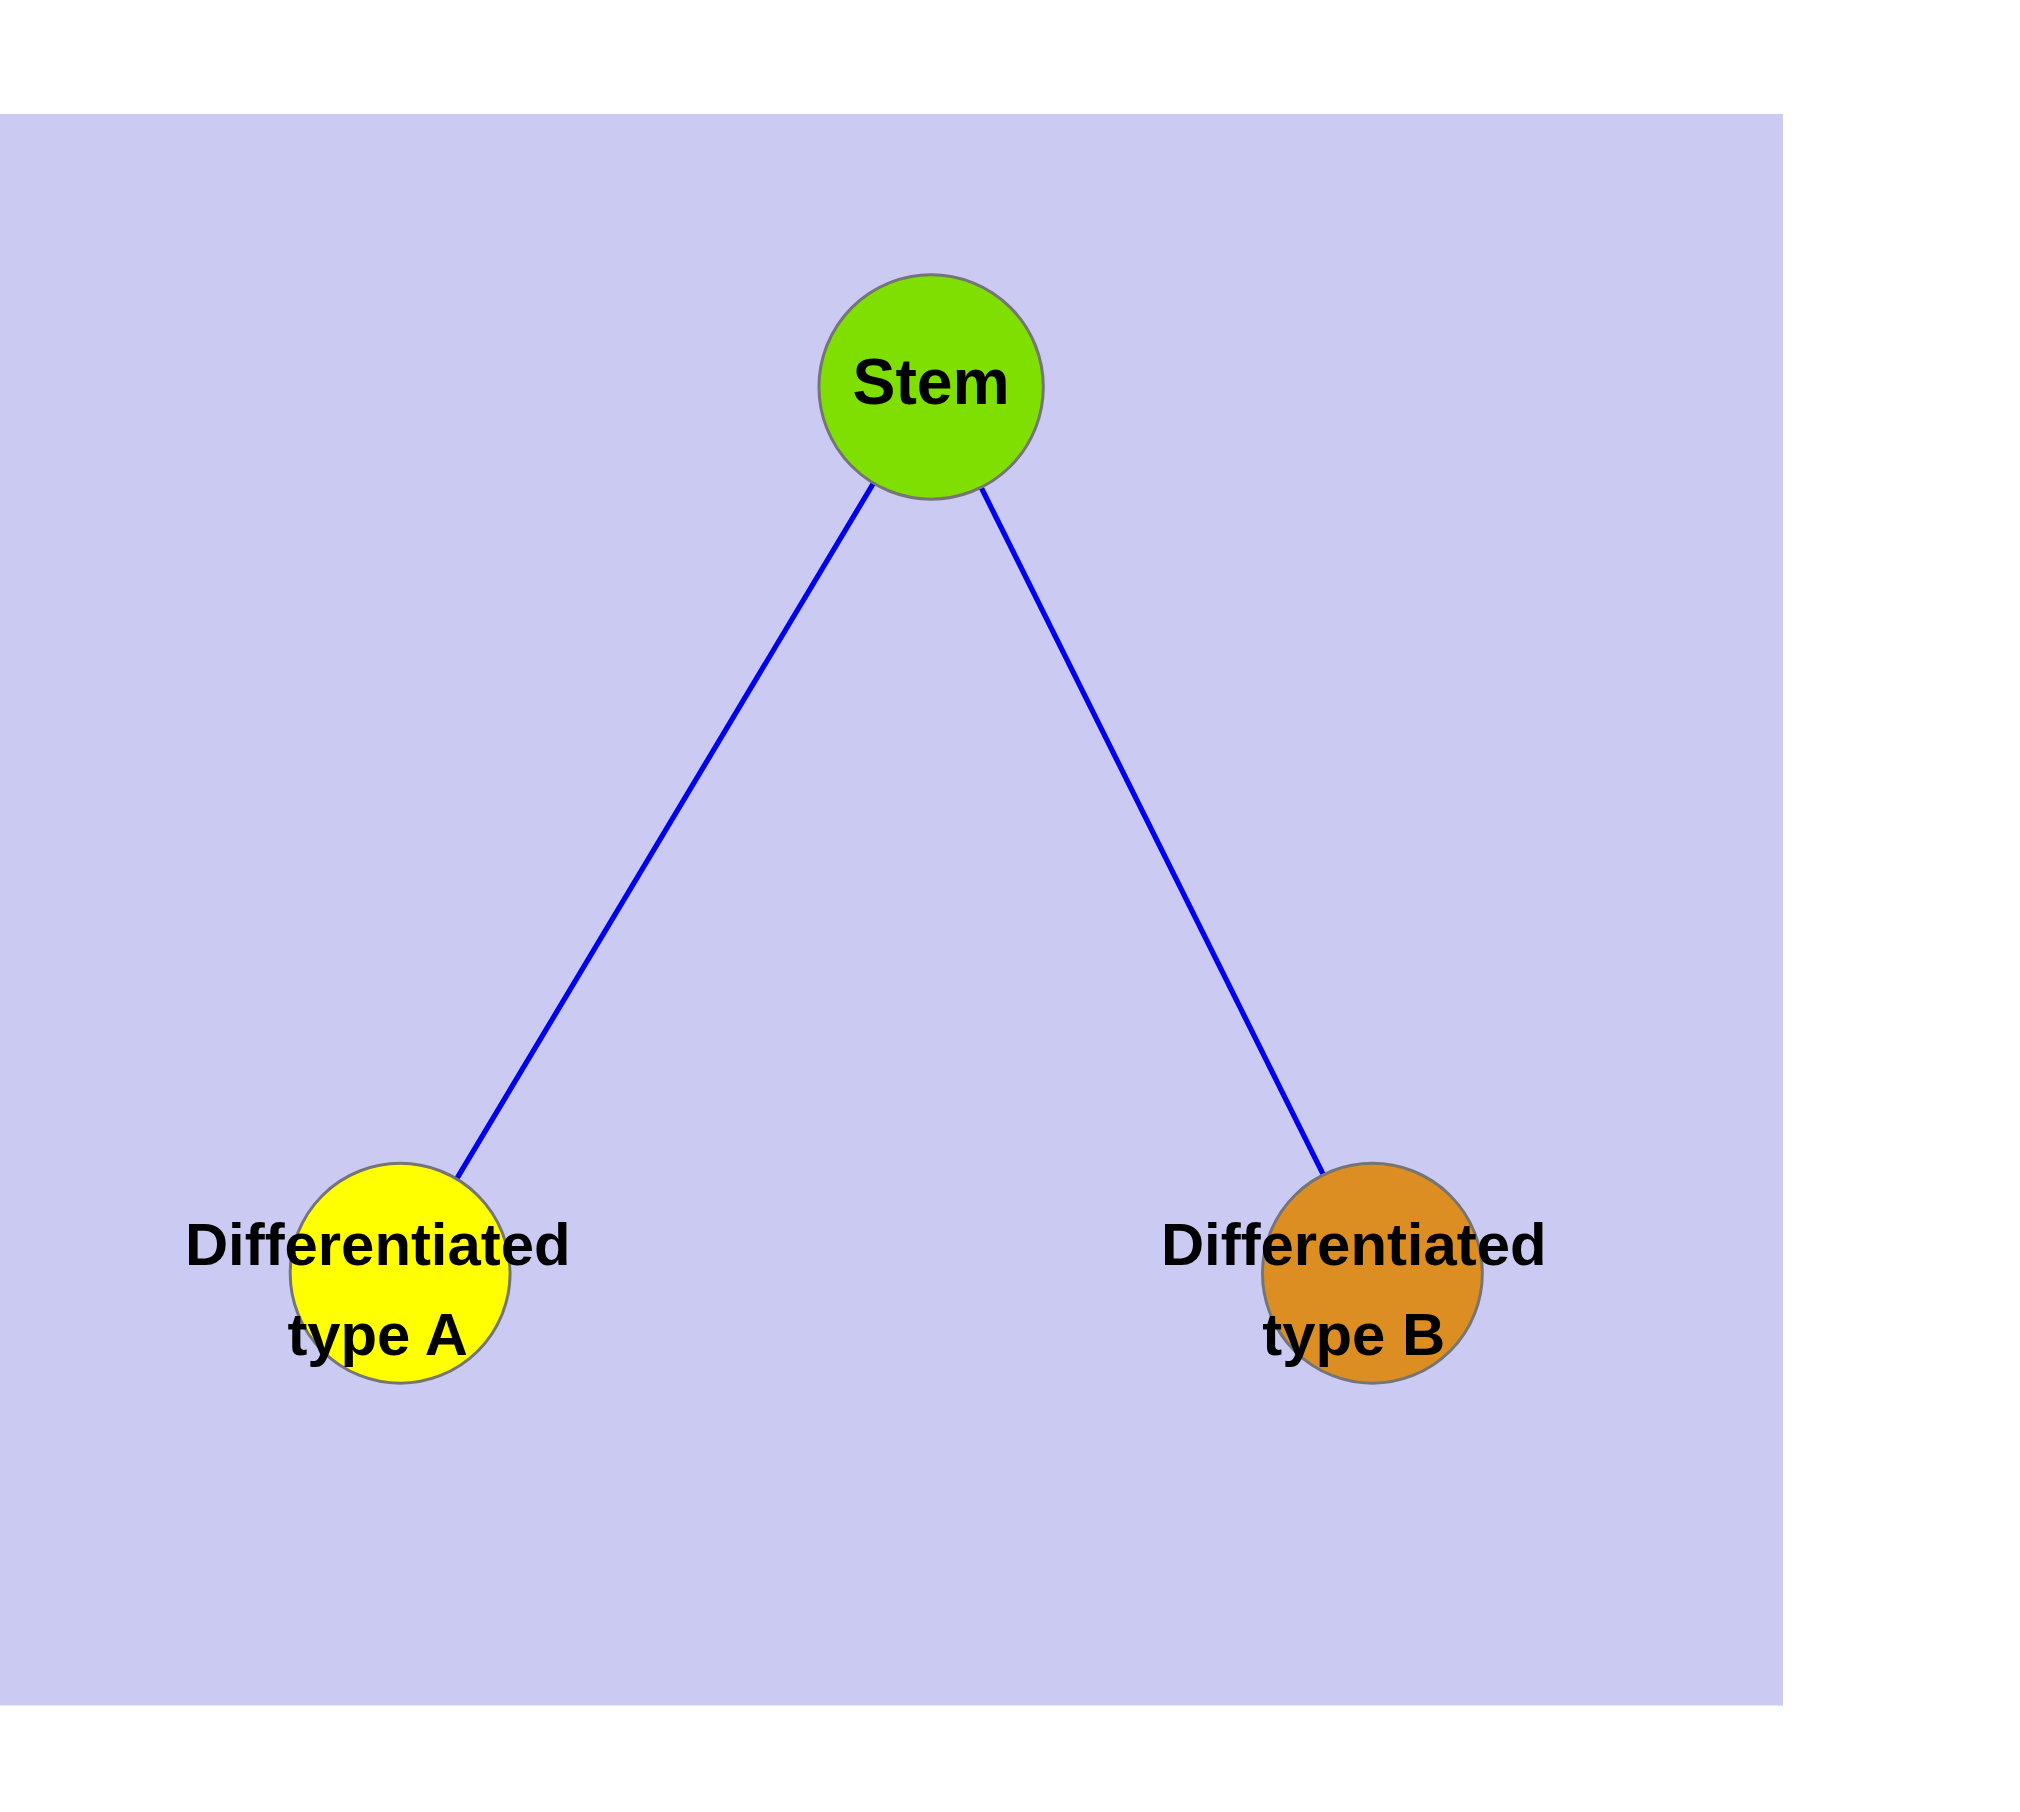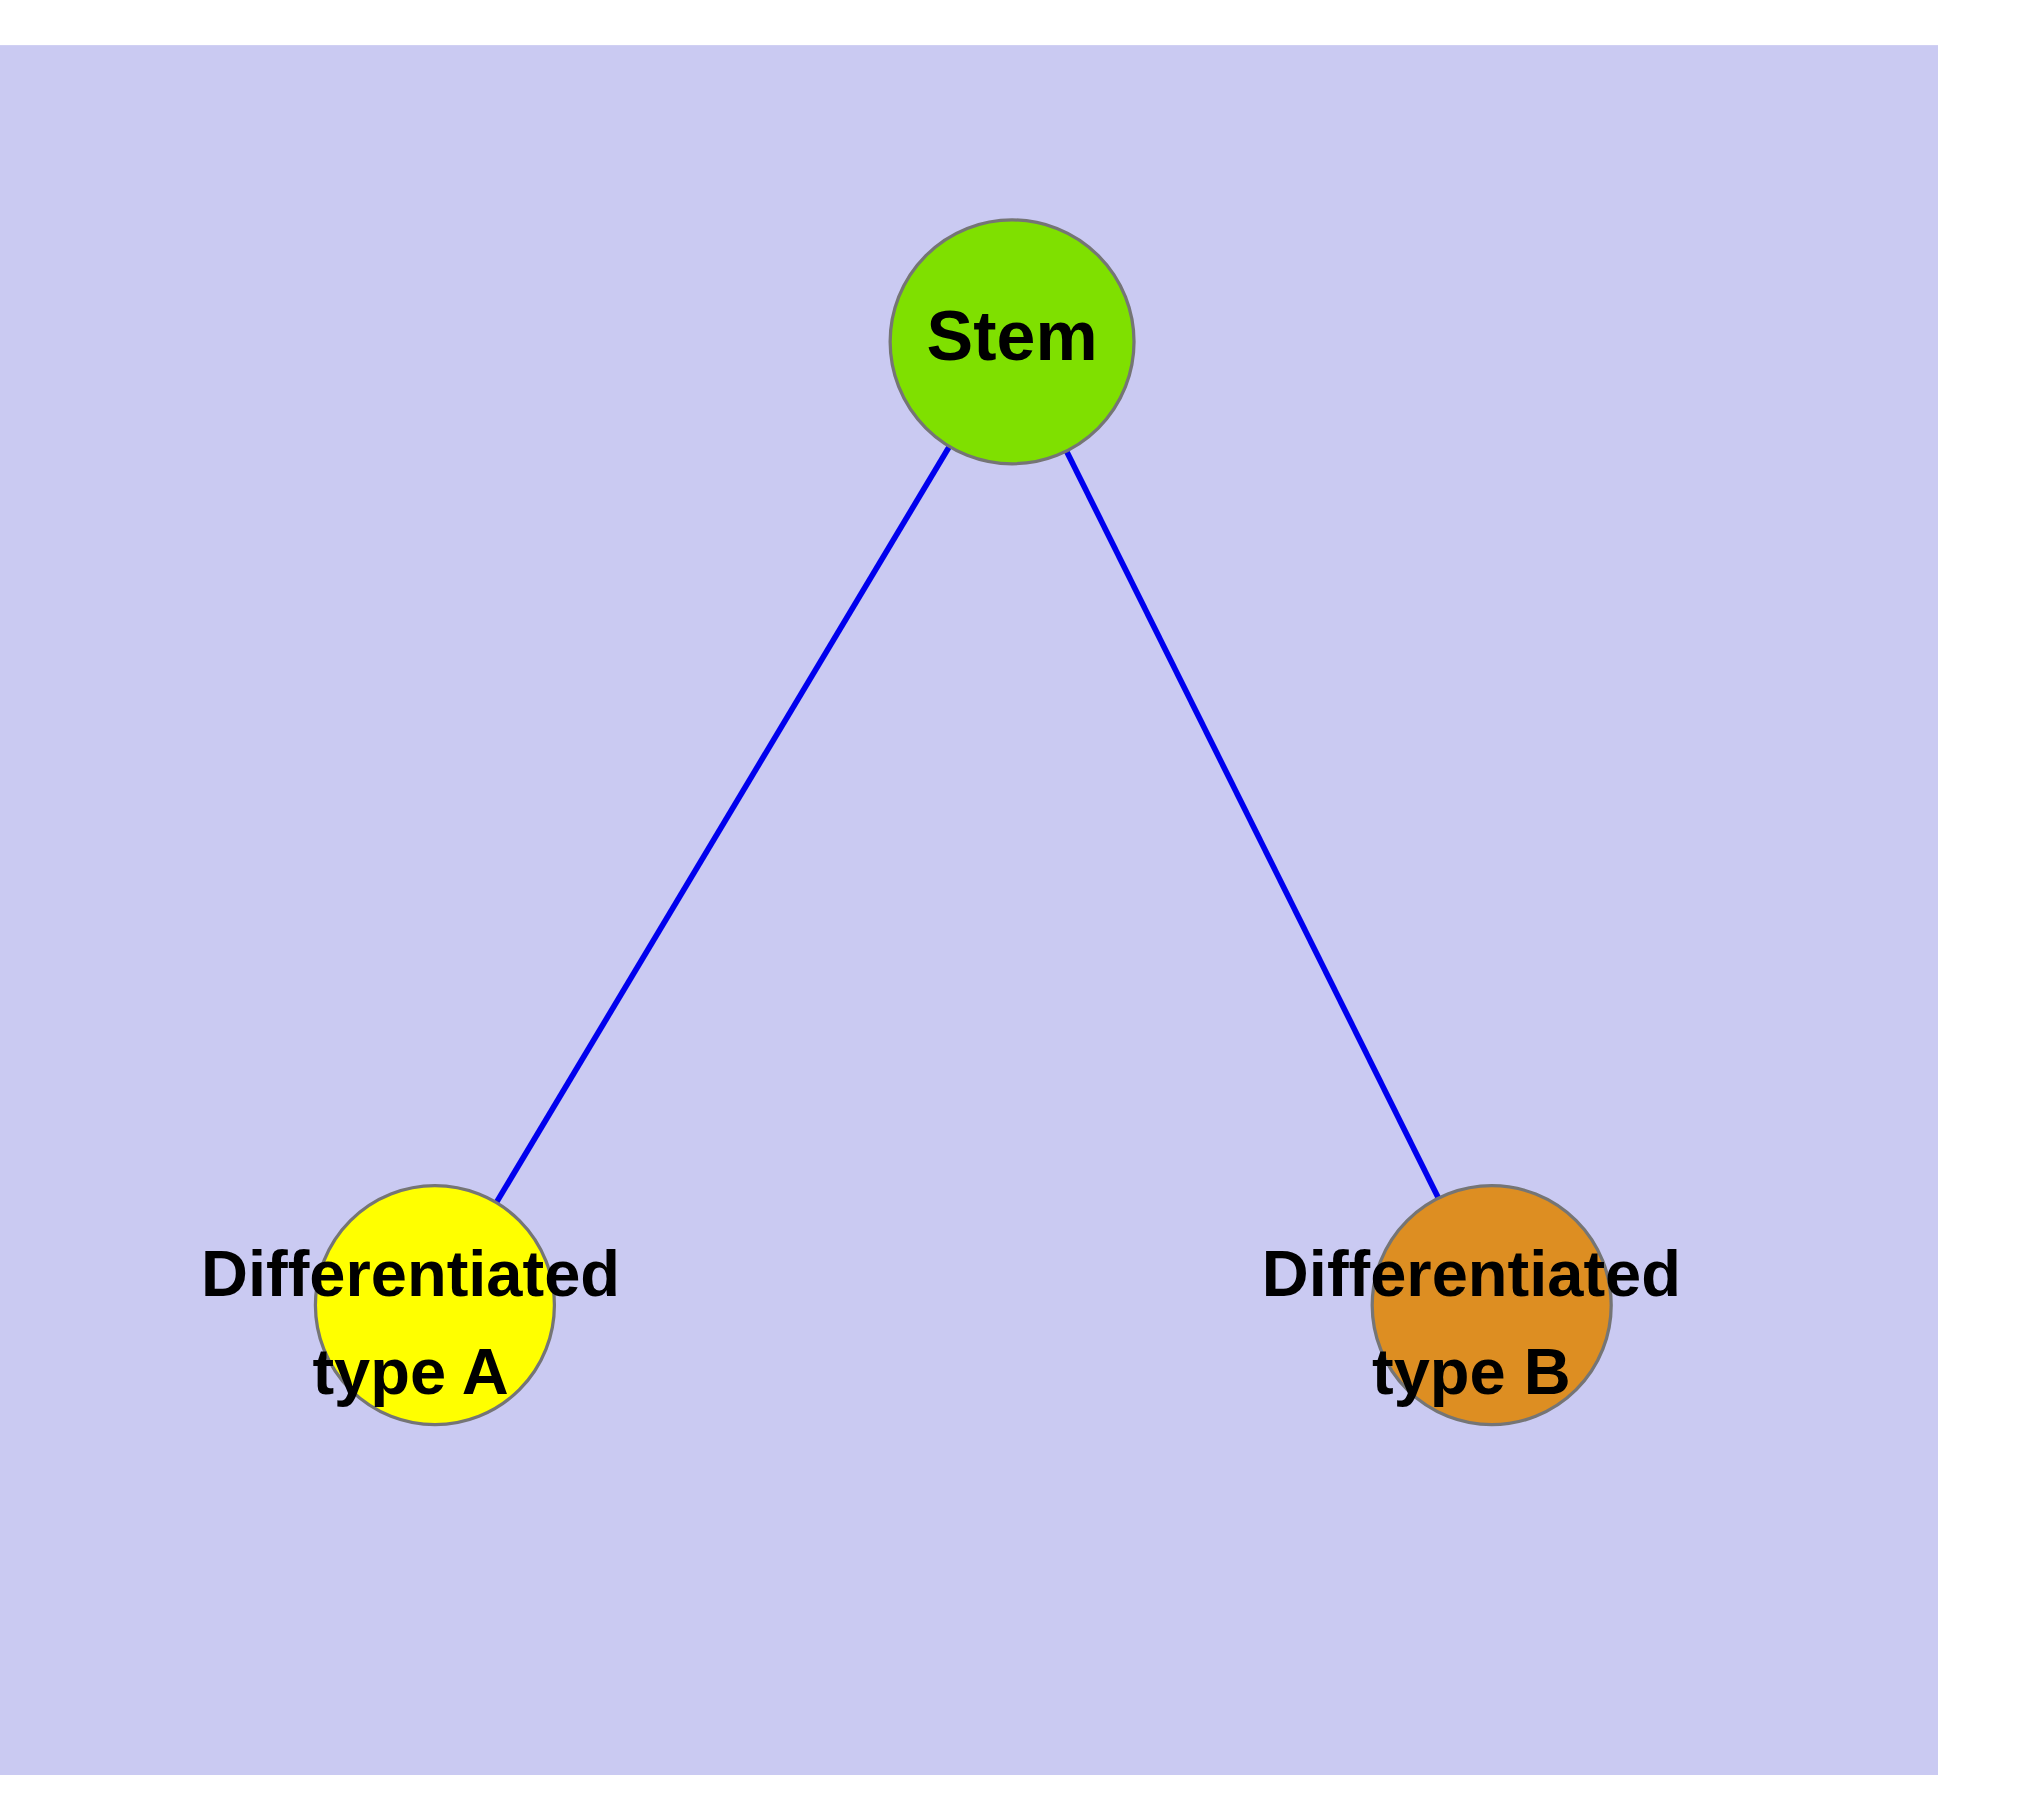--- a/index.html
+++ b/index.html
@@ -2,21 +2,21 @@
 <html style="font-size:13.6px"><head>
 <meta charset="utf-8">
 <style>
   html, body {
     margin: 0;
     padding: 0;
     background: #ffffff;
   }
   .canvas {
     position: relative;
-    width: 1938px;
+    width: 1783px;
     height: 1812px;
     overflow: hidden;
     font-family: "Liberation Sans", "DejaVu Sans", sans-serif;
   }
   .canvas svg {
     display: block;
     width: 100%;
     height: 100%;
   }
   .edge {

